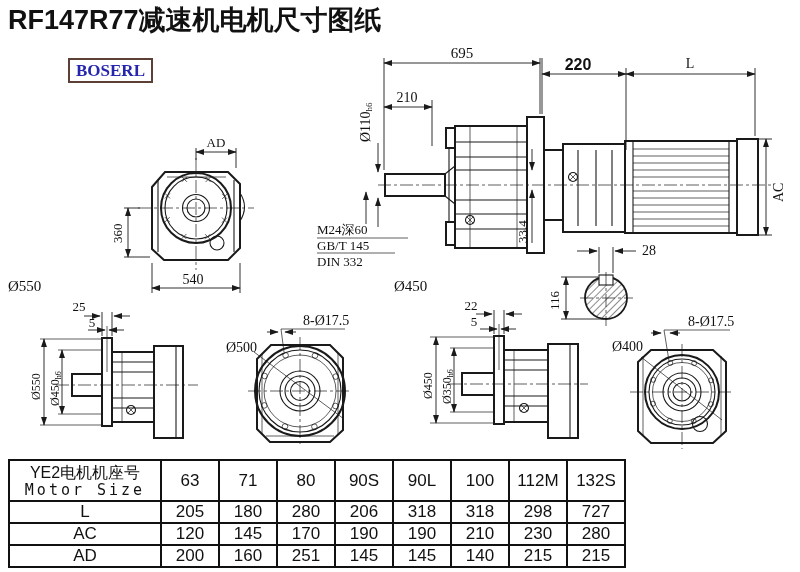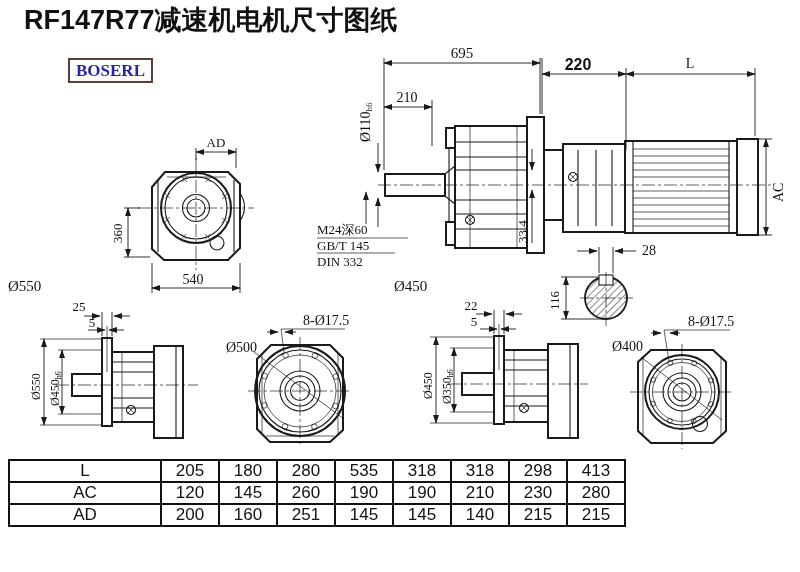--- a/index.html
+++ b/index.html
@@ -1,18 +1,18 @@
 <!DOCTYPE html>
 <html><head>
 <meta charset="utf-8">
 <style>
   html,body{margin:0;padding:0;background:#fff;}
   #sheet{position:relative;width:800px;height:572px;background:#fff;overflow:hidden;
          font-family:"Liberation Sans",sans-serif;color:#111;}
-  #title{position:absolute;left:24px;top:2px;font-size:27px;font-weight:bold;
+  #title{position:absolute;left:8px;top:2px;font-size:27px;font-weight:bold;
          letter-spacing:0px;color:#111;white-space:nowrap;}
   #logo{position:absolute;left:68px;top:58px;border:2px solid #5c4035;padding:0px 6px;
         font-family:"Liberation Serif",serif;font-weight:bold;font-size:17px;color:#2526ad;
         background:#fff;line-height:21px;text-align:center;}
   svg{position:absolute;left:0;top:0;}
   
   .o2{fill:none;stroke:#1a1a1a;stroke-width:2;stroke-linejoin:miter;}
   .o1{fill:none;stroke:#1a1a1a;stroke-width:1.1;}
   .th{fill:none;stroke:#1a1a1a;stroke-width:0.7;}
   .dim{fill:none;stroke:#1a1a1a;stroke-width:0.9;}
@@ -347,36 +347,50 @@
         <col style="width:58px">
         <col style="width:58px">
         <col style="width:58px">
         <col style="width:58px">
       <col style="width:58px">
         <col style="width:58px">
         <col style="width:58px">
         <col style="width:58px">
     </colgroup>
     <tbody>
+        <tr class="hdr">
+      <th>
+        <div class="hcn">YE2电机机座号</div>
+        <div class="hen">Motor Size</div>
+      </th>
+      <th>63</th>
+      <th>71</th>
+      <th>80</th>
+      <th>90S</th>
+      <th>90L</th>
+      <th>100</th>
+      <th>112M</th>
+      <th>132S</th>
+    </tr>
     <tr class="datarow">
       <th class="rowlabel">L</th>
       <td>205</td>
       <td>180</td>
       <td>280</td>
-      <td>535</td>
+      <td>206</td>
       <td>318</td>
       <td>318</td>
       <td>298</td>
-      <td>413</td>
+      <td>727</td>
     </tr>
     <tr class="datarow">
       <th class="rowlabel">AC</th>
       <td>120</td>
       <td>145</td>
-      <td>260</td>
+      <td>170</td>
       <td>190</td>
       <td>190</td>
       <td>210</td>
       <td>230</td>
       <td>280</td>
     </tr>
     <tr class="datarow">
       <th class="rowlabel">AD</th>
       <td>200</td>
       <td>160</td>

